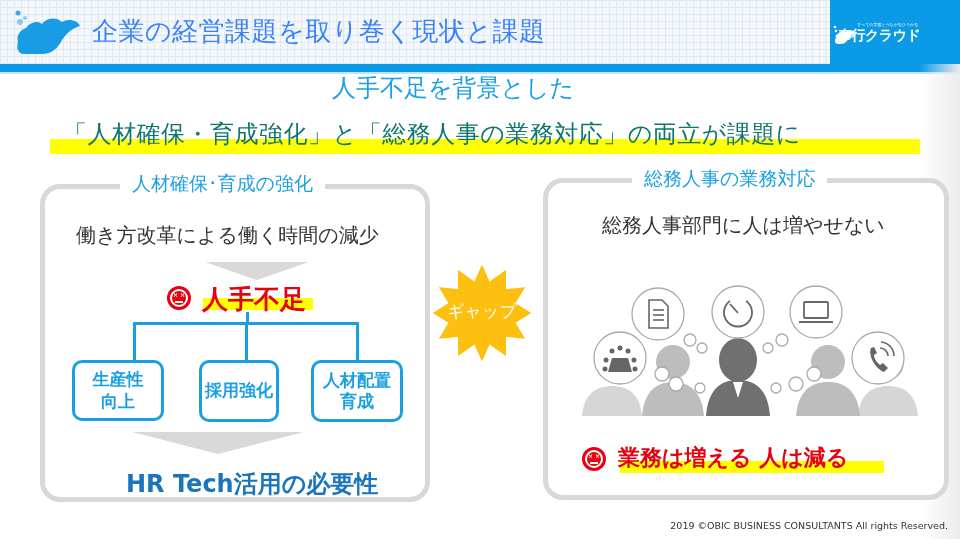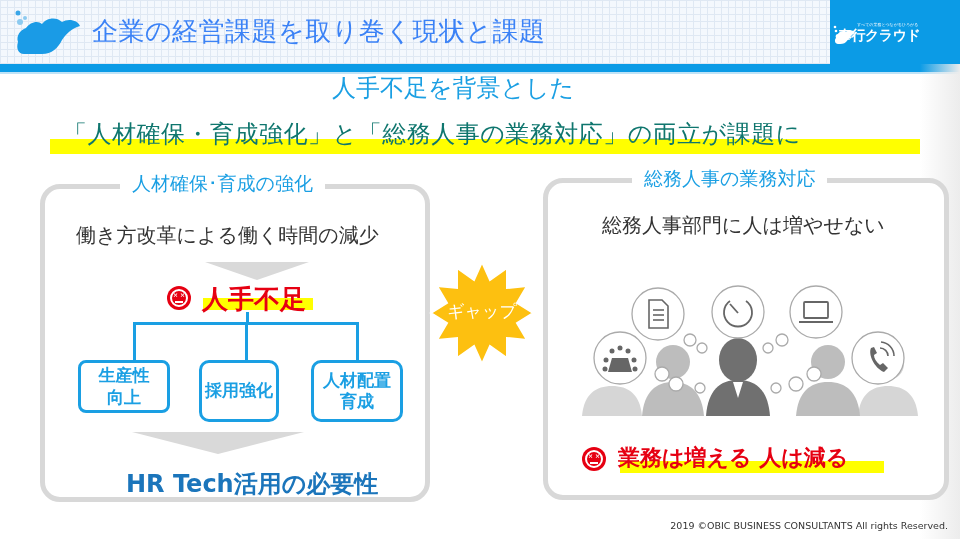--- a/index.html
+++ b/index.html
@@ -55,21 +55,21 @@
   .alert-text { position: absolute; font-weight: bold; color: #e60012; white-space: nowrap; }
   .alert-hl { position: absolute; background: #ffff00; }
 
   .shortage-hl { left: 203px; top: 298px; width: 110px; height: 12px; }
   .shortage-text { left: 202px; top: 282px; font-size: 26px; }
   .shortage-face { left: 167px; top: 286px; }
 
   
   .tree-line { position: absolute; background: #1a9fe3; }
   .box-blue { position: absolute; border: 3px solid #1a9fe3; border-radius: 10px; background: #fff; color: #1a9fe3; font-weight: bold; font-size: 17px; text-align: center; display: flex; flex-direction: column; align-items: center; justify-content: center; line-height: 1.25; }
-  .bb1 { left: 78px; top: 360px; width: 92px; height: 53px; border-radius: 8px; }
+  .bb1 { left: 72px; top: 360px; width: 92px; height: 61px; }
   .bb2 { left: 199px; top: 360px; width: 80px; height: 62px; }
   .bb3 { left: 311px; top: 360px; width: 92px; height: 62px; }
 
   .hr-text { position: absolute; left: 126px; top: 468px; font-size: 24px; font-weight: bold; color: #1b75bb; white-space: nowrap; }
 
   
   .gap-badge { position: absolute; left: 427px; top: 258px; width: 110px; height: 110px; }
   .gap-text { position: absolute; left: 427px; top: 300px; width: 110px; text-align: center; font-size: 17px; color: #fff; }
 
   

